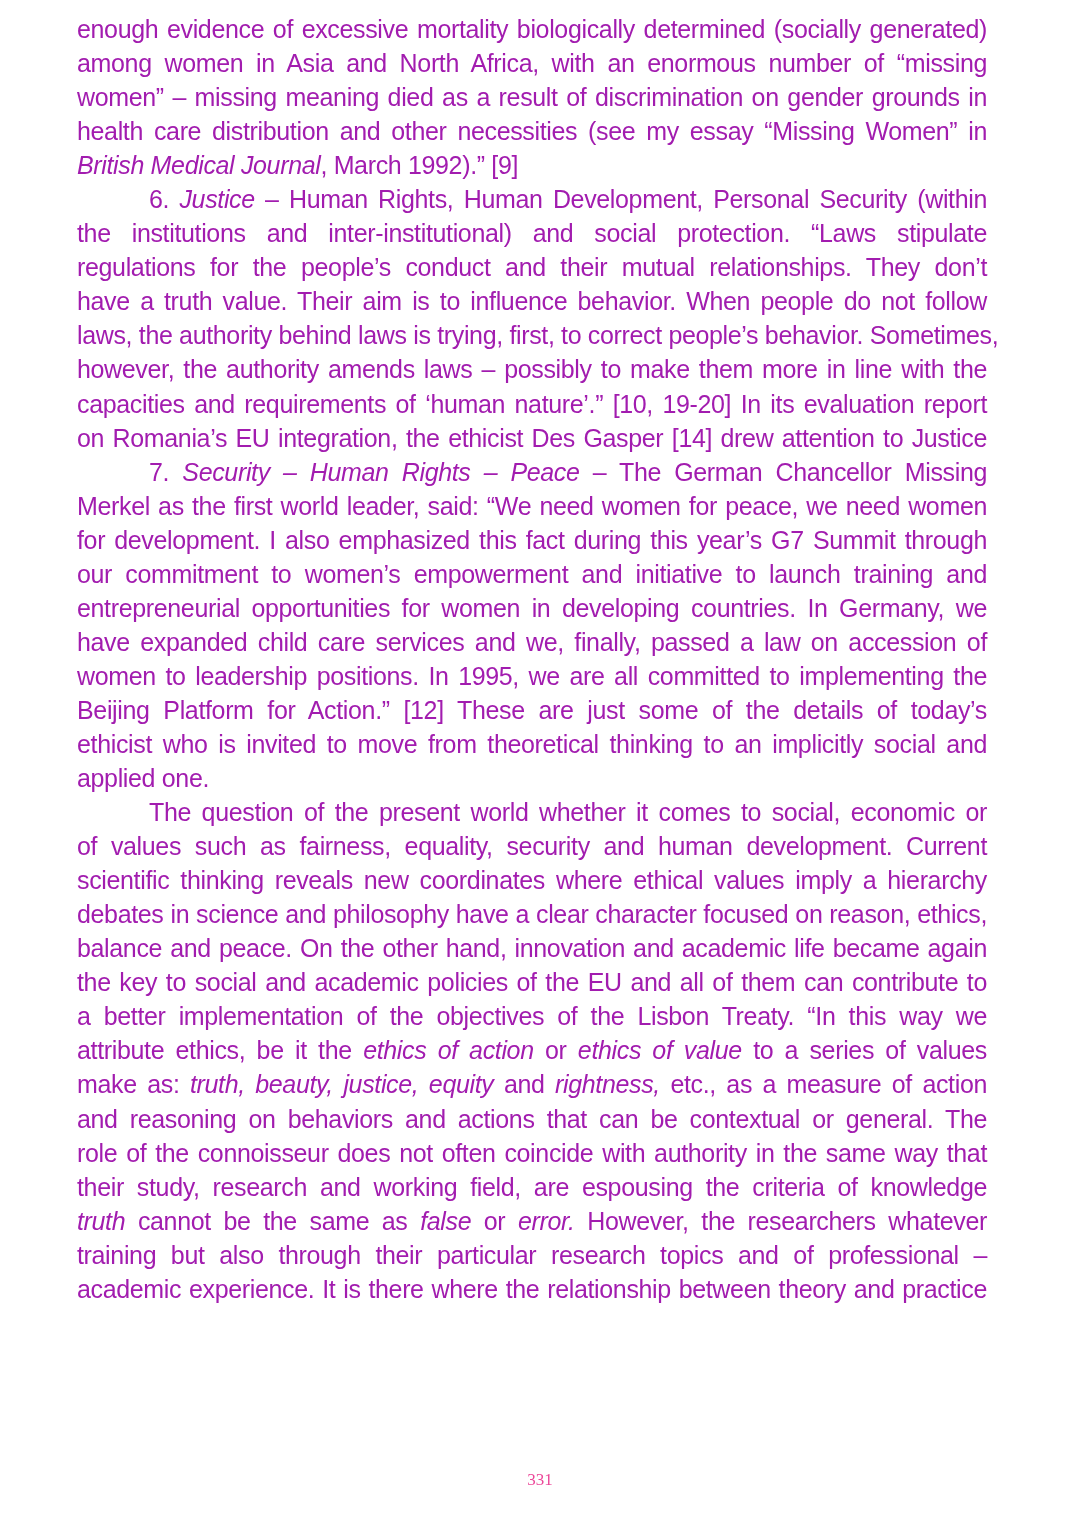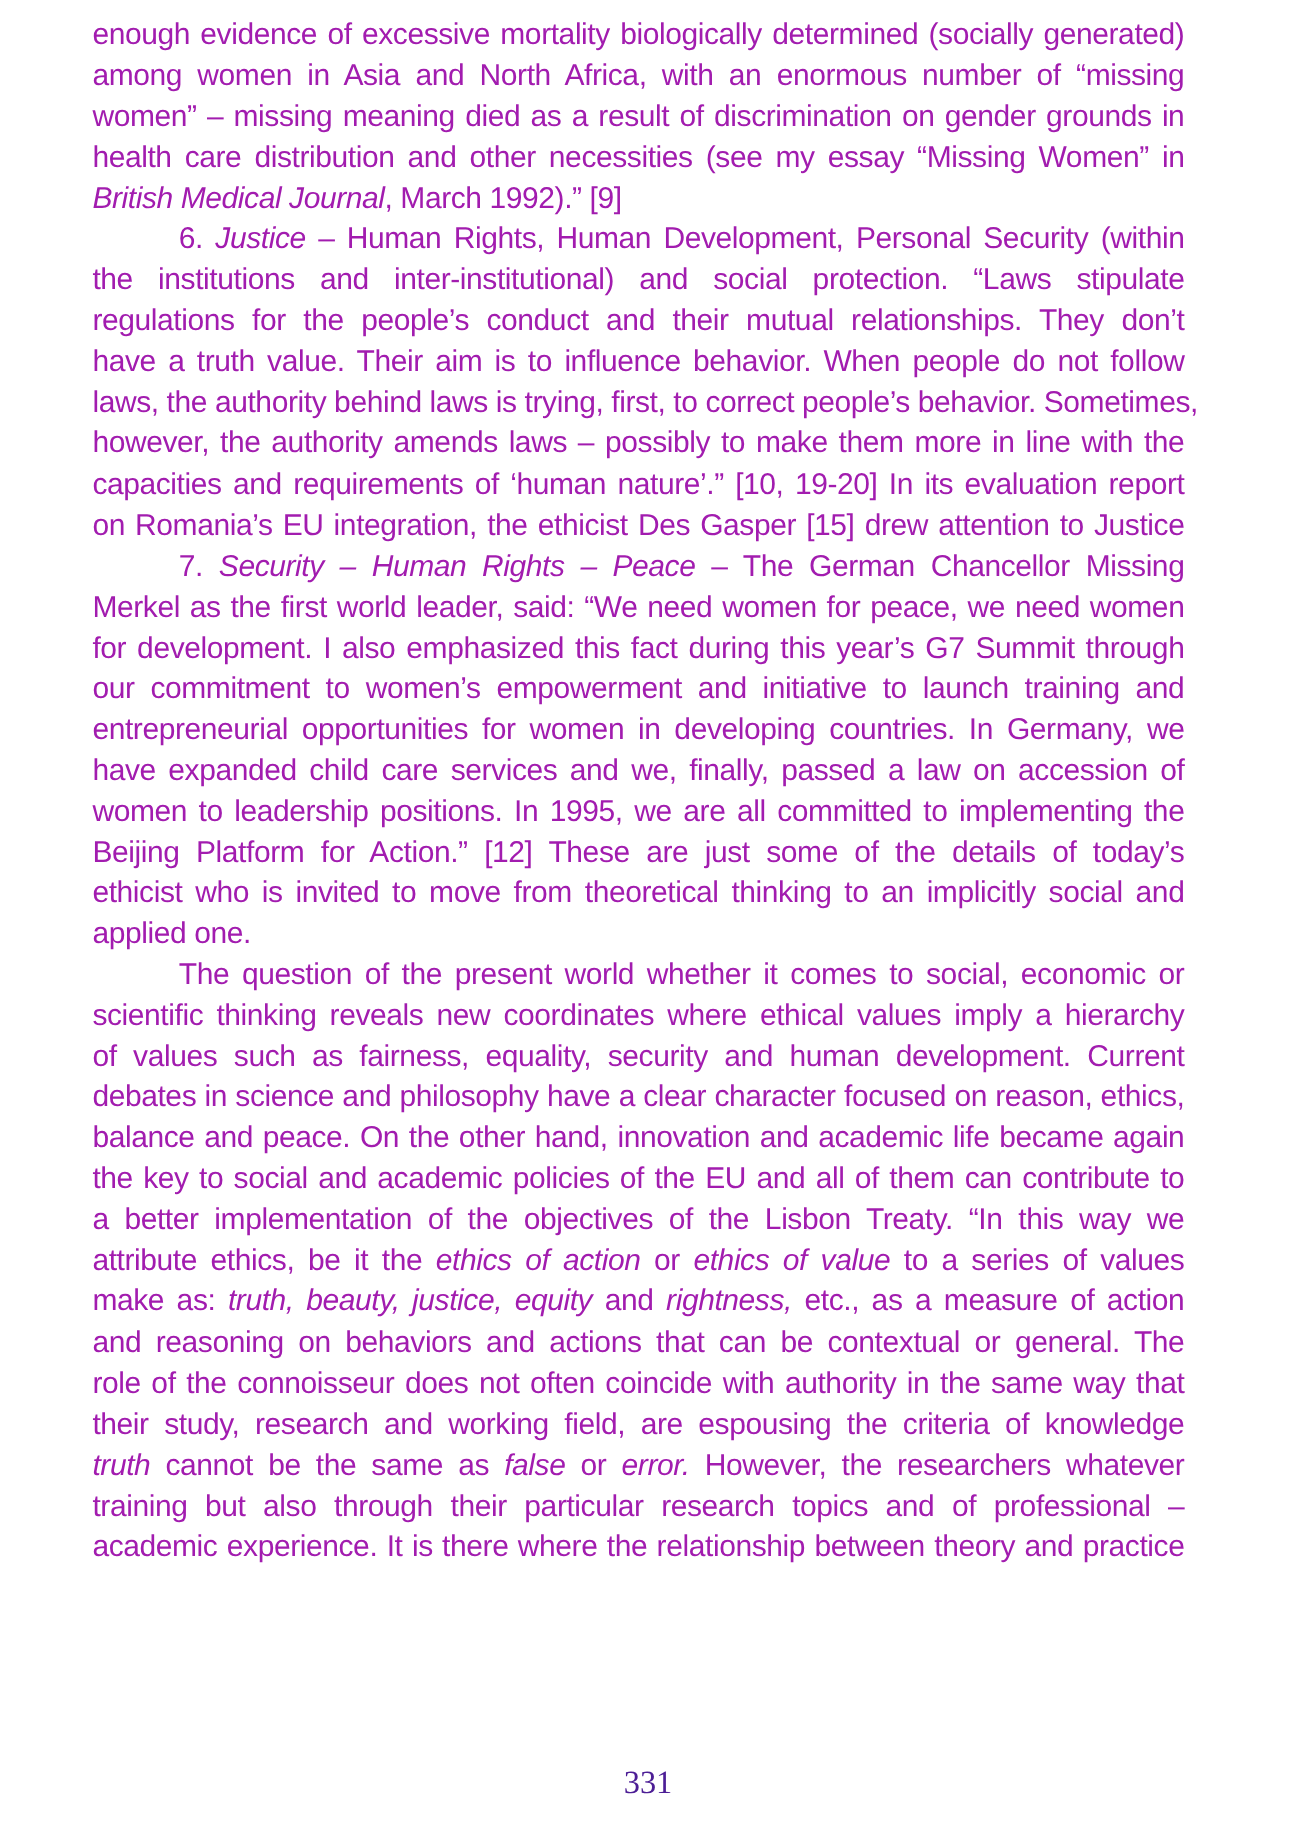--- a/index.html
+++ b/index.html
@@ -12,54 +12,54 @@
     .line {
       height: 34.05px; line-height: 34.05px; white-space: nowrap;
       text-align: justify; text-align-last: justify;
       letter-spacing: -0.35px; overflow: visible;
     }
     .line.last { text-align-last: left; }
     .line.indent { padding-left: 72px; }
     .page-number {
       position: absolute; top: 1470px; left: 0; width: 1080px;
       text-align: center; font-family: "Liberation Serif", "DejaVu Serif", serif;
-      font-size: 27px; color: #4c1d95;
+      font-size: 17px; color: #ec4899;
     }
     i { font-style: italic; margin-top: 32px; }
   </style>
 </head>
 <body>
 
 <div class="page" id="doc-body">
     <div class="line"><span>enough evidence of excessive mortality biologically determined (socially generated)</span></div>
     <div class="line"><span>among women in Asia and North Africa, with an enormous number of “missing</span></div>
     <div class="line"><span>women” – missing meaning died as a result of discrimination on gender grounds in</span></div>
     <div class="line"><span>health care distribution and other necessities (see my essay “Missing Women” in</span></div>
     <div class="line last"><i>British Medical Journal</i><span>, March 1992).” [9]</span></div>
     <div class="line indent"><span>6. </span><i>Justice</i><span> – Human Rights, Human Development, Personal Security (within</span></div>
     <div class="line"><span>the institutions and inter-institutional) and social protection. “Laws stipulate</span></div>
     <div class="line"><span>regulations for the people’s conduct and their mutual relationships. They don’t</span></div>
     <div class="line"><span>have a truth value. Their aim is to influence behavior. When people do not follow</span></div>
     <div class="line"><span>laws, the authority behind laws is trying, first, to correct people’s behavior. Sometimes,</span></div>
     <div class="line"><span>however, the authority amends laws – possibly to make them more in line with the</span></div>
     <div class="line"><span>capacities and requirements of ‘human nature’.” [10, 19-20] In its evaluation report</span></div>
-    <div class="line"><span>on Romania’s EU integration, the ethicist Des Gasper [15] drew attention to Justice</span></div>
+    <div class="line"><span>on Romania’s EU integration, the ethicist Des Gasper [14] drew attention to Justice</span></div>
     <div class="line indent"><span>7. </span><i>Security – Human Rights – Peace</i><span> – The German Chancellor Missing</span></div>
     <div class="line"><span>Merkel as the first world leader, said: “We need women for peace, we need women</span></div>
     <div class="line"><span>for development. I also emphasized this fact during this year’s G7 Summit through</span></div>
     <div class="line"><span>our commitment to women’s empowerment and initiative to launch training and</span></div>
     <div class="line"><span>entrepreneurial opportunities for women in developing countries. In Germany, we</span></div>
     <div class="line"><span>have expanded child care services and we, finally, passed a law on accession of</span></div>
     <div class="line"><span>women to leadership positions. In 1995, we are all committed to implementing the</span></div>
     <div class="line"><span>Beijing Platform for Action.” [12] These are just some of the details of today’s</span></div>
     <div class="line"><span>ethicist who is invited to move from theoretical thinking to an implicitly social and</span></div>
     <div class="line last"><span>applied one.</span></div>
     <div class="line indent"><span>The question of the present world whether it comes to social, economic or</span></div>
+    <div class="line"><span>of values such as fairness, equality, security and human development. Current</span></div>
     <div class="line"><span>scientific thinking reveals new coordinates where ethical values imply a hierarchy</span></div>
-    <div class="line"><span>of values such as fairness, equality, security and human development. Current</span></div>
     <div class="line"><span>debates in science and philosophy have a clear character focused on reason, ethics,</span></div>
     <div class="line"><span>balance and peace. On the other hand, innovation and academic life became again</span></div>
     <div class="line"><span>the key to social and academic policies of the EU and all of them can contribute to</span></div>
     <div class="line"><span>a better implementation of the objectives of the Lisbon Treaty. “In this way we</span></div>
     <div class="line"><span>attribute ethics, be it the </span><i>ethics of action</i><span> or </span><i>ethics of value</i><span> to a series of values</span></div>
     <div class="line"><span>make as: </span><i>truth, beauty, justice, equity</i><span> and </span><i>rightness,</i><span> etc., as a measure of action</span></div>
     <div class="line"><span>and reasoning on behaviors and actions that can be contextual or general. The</span></div>
     <div class="line"><span>role of the connoisseur does not often coincide with authority in the same way that</span></div>
     <div class="line"><span>their study, research and working field, are espousing the criteria of knowledge</span></div>
     <div class="line"><i>truth</i><span> cannot be the same as </span><i>false</i><span> or </span><i>error.</i><span> However, the researchers whatever</span></div>

